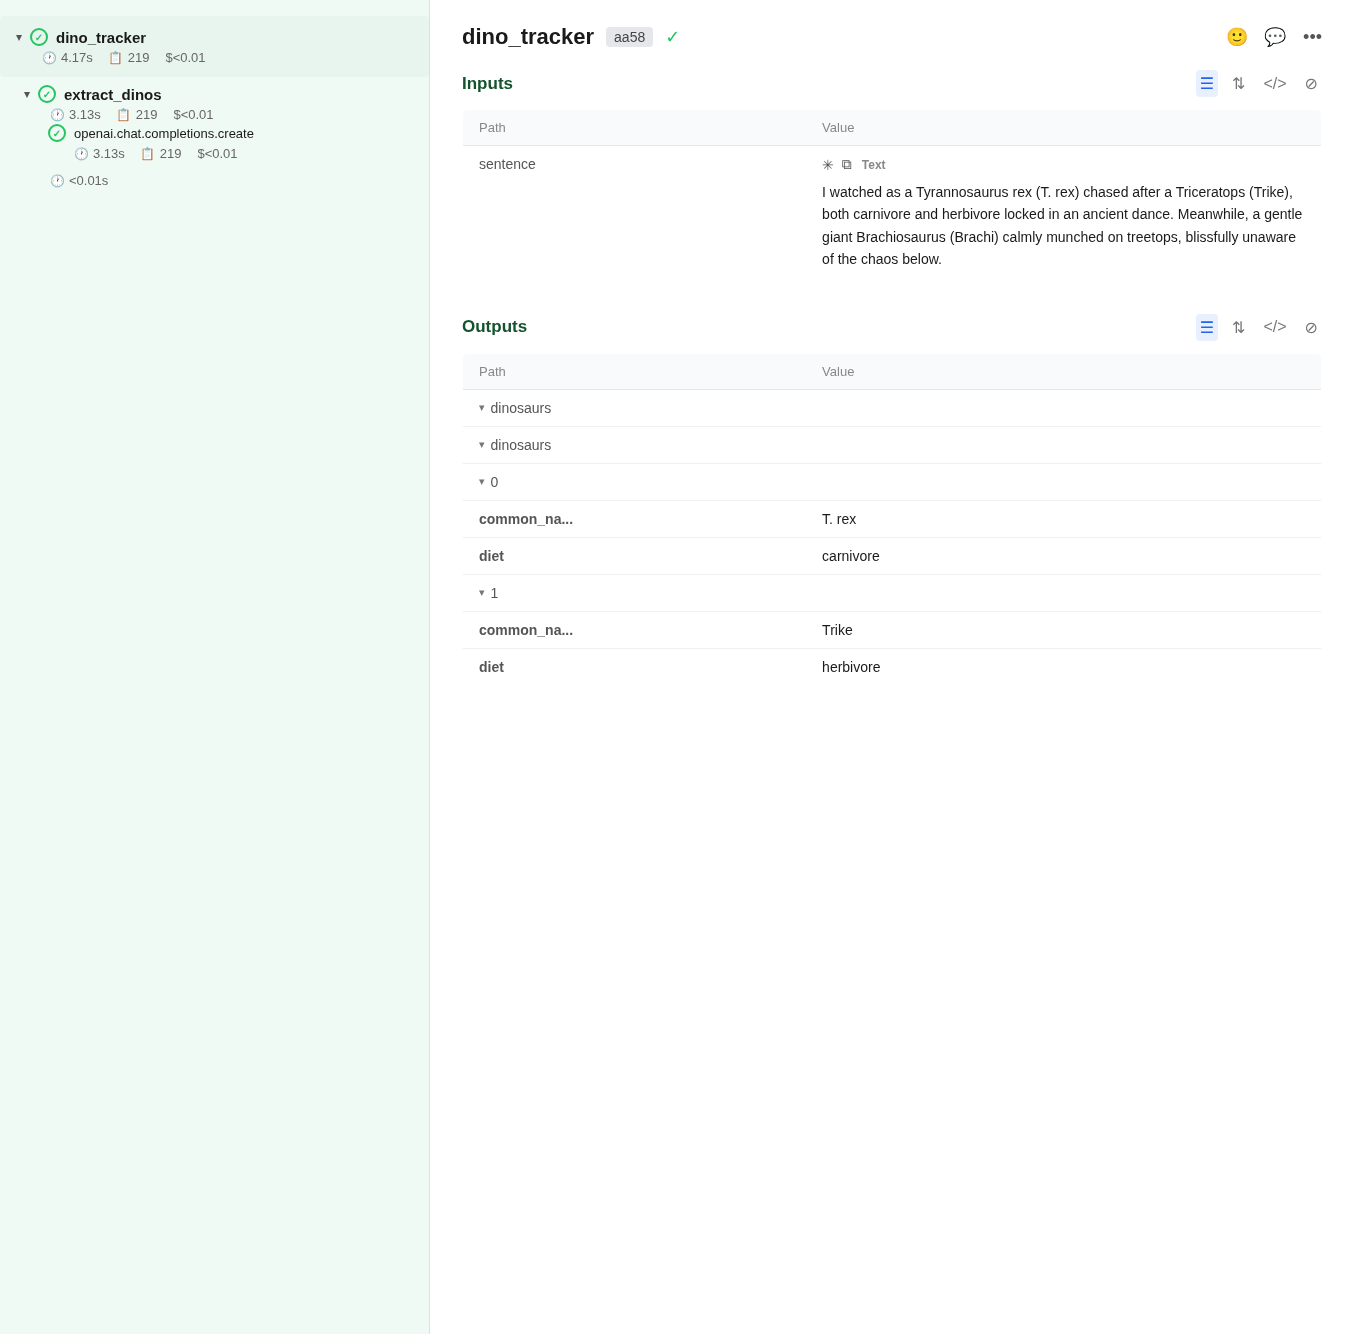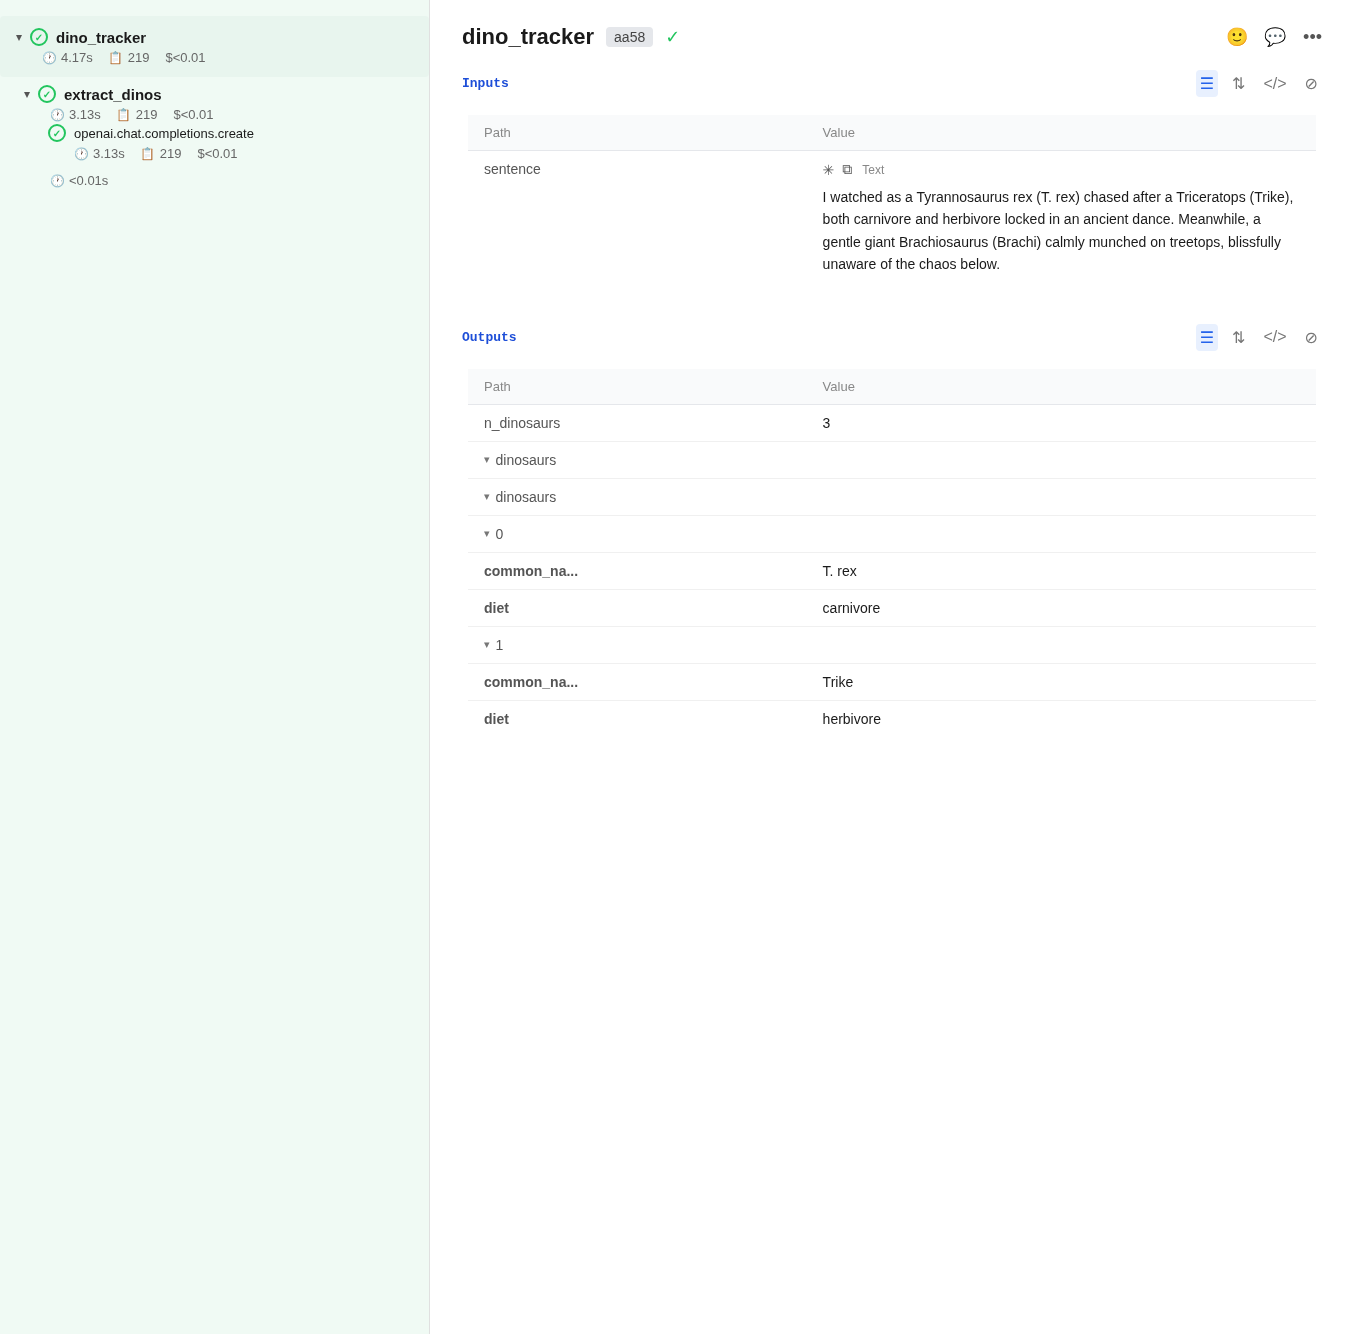--- a/index.html
+++ b/index.html
@@ -147,24 +147,23 @@
     .section {
       margin-bottom: 32px;
     }
     .section-header {
       display: flex;
       align-items: center;
       justify-content: space-between;
       margin-bottom: 12px;
     }
     .section-title {
-      font-size: 13px;
+      font-size: 17px;
       font-weight: 700;
-      color: #1d4ed8;
-      font-family: Liberation Mono, monospace;
+      color: #14532d;
     }
     .section-icons {
       display: flex;
       gap: 10px;
       align-items: center;
     }
     .section-icon {
       cursor: pointer;
       color: #777;
       font-size: 16px;
@@ -173,21 +172,21 @@
     }
     .section-icon.active {
       background: #e8f0fe;
       color: #2563eb;
     }
 
     
     .data-table {
       width: 100%;
       border-collapse: collapse;
-      border: 6px solid #a21caf;
+      border: 1px solid #a21caf;
       border-radius: 6px;
       overflow: hidden;
     }
     .data-table th {
       background: #f9fafb;
       text-align: left;
       padding: 10px 16px;
       font-size: 13px;
       font-weight: 500;
       color: #888;
@@ -206,21 +205,21 @@
       color: #555;
     }
     .value-col {
       width: 60%;
       color: #1a1a1a;
     }
     .text-badge {
       float: right;
       font-size: 12px;
       color: #888;
-      font-weight: 400;
+      font-weight: 700;
     }
     .input-cell-top {
       display: flex;
       align-items: center;
       gap: 10px;
       margin-bottom: 8px;
     }
     .input-icons {
       display: flex;
       gap: 8px;
@@ -378,26 +377,20 @@
     </div>
     <table class="data-table">
       <thead>
         <tr>
           <th class="path-col">Path</th>
           <th class="value-col">Value</th>
         </tr>
       </thead>
       <tbody>
 
-        <tr>
-          <td class="path-col">
-            <span>n_dinosaurs</span>
-          </td>
-          <td class="value-col">3</td>
-        </tr>
 
         <tr>
           <td class="path-col">
             <span class="tree-row">
               <span class="chevron-small">▾</span>
               <span>dinosaurs</span>
             </span>
           </td>
           <td class="value-col"></td>
         </tr>

